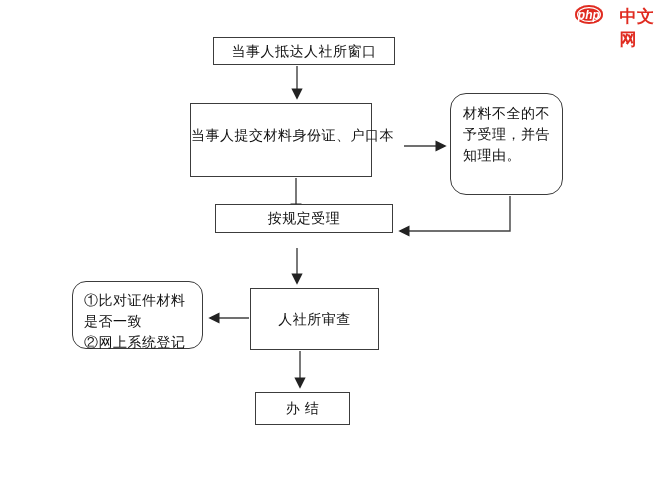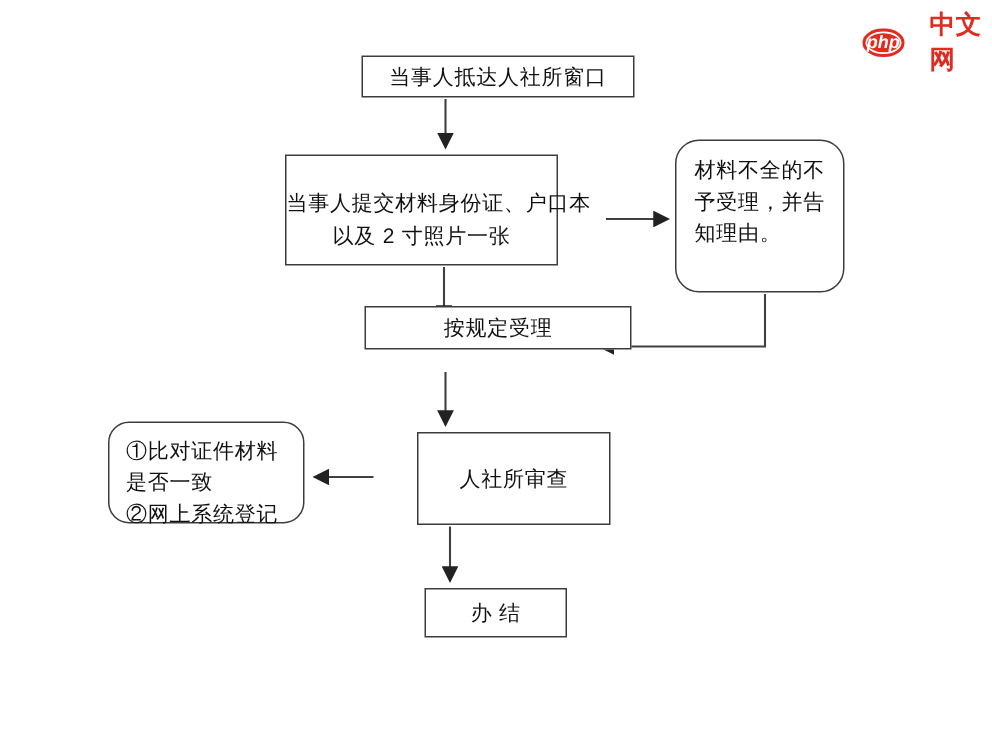--- a/index.html
+++ b/index.html
@@ -24,21 +24,20 @@
     background: #ffffff;
     font-size: 14px;
     line-height: 21px;
     letter-spacing: 0.5px;
   }
   .node.center {
     display: flex;
     align-items: center;
     justify-content: center;
     text-align: left;
-    margin-left: 28px;
   }
   .node.rounded { border-radius: 16px; }
   .node .line { white-space: pre; }
 
   
   #node-arrive   { left: 213px; top: 37px;  width: 182px; height: 28px; }
   #node-submit   { left: 190px; top: 103px; width: 182px; height: 74px;
                    text-align: center; padding-top: 20px; line-height: 22px; }
   #node-reject   { left: 450px; top: 93px;  width: 113px; height: 102px;
                    padding: 9px 6px 0 12px; }
@@ -46,21 +45,20 @@
   #node-checklist{ left: 72px;  top: 281px; width: 131px; height: 68px;
                    border-radius: 14px; padding: 8px 4px 0 11px; }
   #node-review   { left: 250px; top: 288px; width: 129px; height: 62px; }
   #node-done     { left: 255px; top: 392px; width: 95px;  height: 33px; }
 
   
   #watermark {
     position: absolute;
     left: 575px; top: 5px;
     display: flex;
-    align-items: center;
     gap: 17px;
   }
   #php-badge {
     width: 35px; height: 19px;
     background: #e02b20;
     border-radius: 50%;
     box-shadow: inset 0 0 0 2px #e02b20, inset 0 0 0 3.2px #ffffff;
     color: #ffffff;
     font-size: 12px;
     font-weight: bold;
@@ -96,21 +94,20 @@
     <path d="M249 318 L210 318" fill="none" stroke="#404040" stroke-width="1.4" marker-end="url(#arrow)"></path>
     <path d="M300 351 L300 387" fill="none" stroke="#404040" stroke-width="1.4" marker-end="url(#arrow)"></path>
   </svg>
 
   <div id="node-arrive" class="node center">
     <span>当事人抵达人社所窗口</span>
   </div>
 
   <div id="node-submit" class="node">
     <div class="line">当事人提交材料身份证、户口本</div>
-    <div class="line">以及 2 寸照片一张</div>
   </div>
 
   <div id="node-reject" class="node rounded">
     <div class="line">材料不全的不</div>
     <div class="line">予受理，并告</div>
     <div class="line">知理由。</div>
   </div>
 
   <div id="node-accept" class="node center">
     <span>按规定受理</span>

